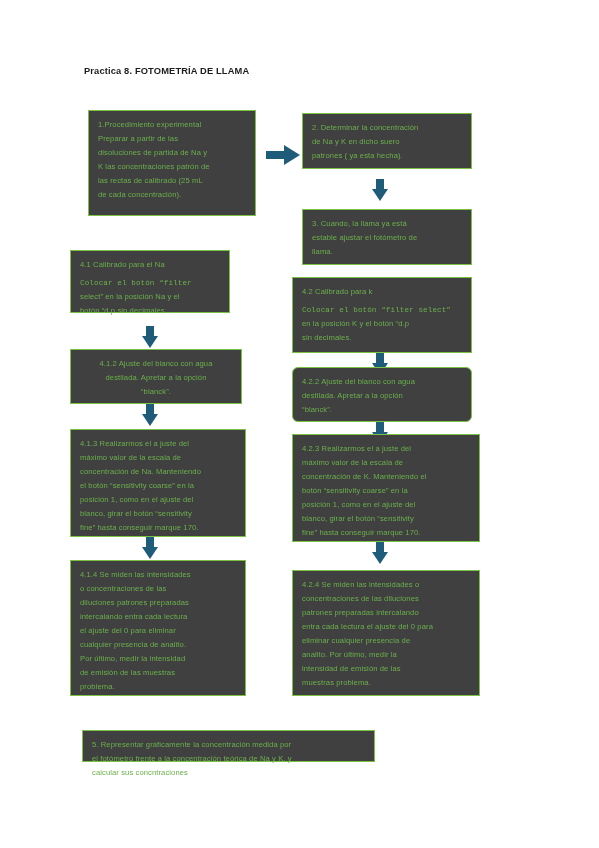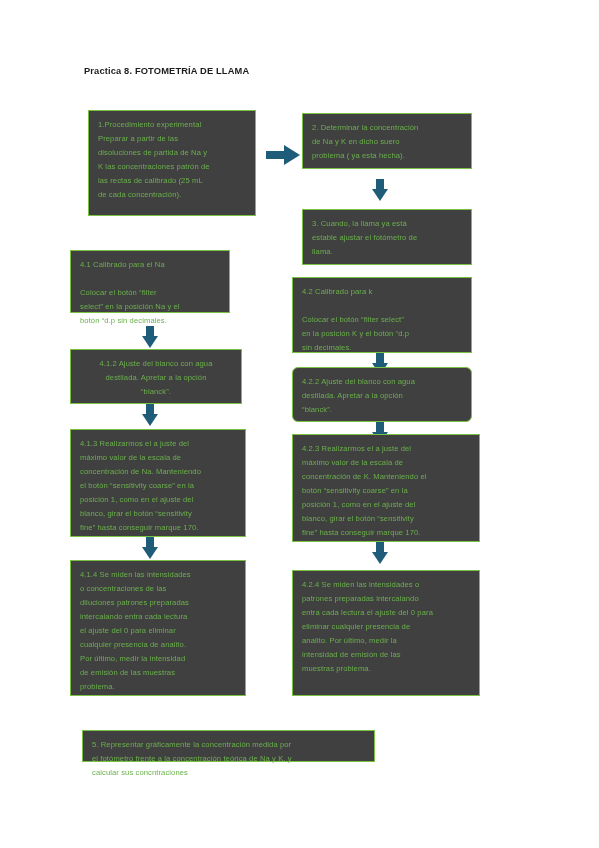--- a/index.html
+++ b/index.html
@@ -36,21 +36,22 @@
     color: #6ab04c;
     font-size: 7.6px;
     line-height: 1.85;
     padding: 7px 9px 6px 9px;
     letter-spacing: 0.1px;
   }
   .node p {
     margin: 0;
   }
   .node p.gap {
-    margin-top: 14px;
+    margin-top: 4px;
+    font-family: Liberation Mono, monospace;
   }
   
   .arrow-down {
     position: absolute;
     width: 16px;
     height: 22px;
   }
   .arrow-down .shaft {
     position: absolute;
     left: 4px;
@@ -111,21 +112,21 @@
   </div>
 
   <div class="arrow-right" style="left:266px; top:145px;">
     <div class="shaft"></div>
     <div class="head"></div>
   </div>
 
   <div class="node" style="left:302px; top:113px; width:170px; height:56px;">
     <p>2. Determinar la concentración</p>
     <p>de Na y K en dicho suero</p>
-    <p>problema ( ya esta hecha).</p>
+    <p>patrones ( ya esta hecha).</p>
   </div>
 
   <div class="arrow-down" style="left:372px; top:179px;">
     <div class="shaft"></div>
     <div class="head"></div>
   </div>
 
   <div class="node" style="left:302px; top:209px; width:170px; height:56px;">
     <p>3. Cuando, la llama ya está</p>
     <p>estable ajustar el fotómetro de</p>
@@ -215,20 +216,21 @@
     <p>intercalando entra cada lectura</p>
     <p>el ajuste del 0 para  eliminar</p>
     <p>cualquier presencia de analito.</p>
     <p>Por último, medir la intensidad</p>
     <p>de emisión de las muestras</p>
     <p>problema.</p>
   </div>
 
   <div class="node" style="left:292px; top:570px; width:188px; height:126px;">
     <p>4.2.4 Se miden las intensidades o</p>
+    <p>concentraciones de las diluciones</p>
     <p>patrones preparadas intercalando</p>
     <p>entra cada lectura el ajuste del 0 para</p>
     <p>eliminar cualquier presencia de</p>
     <p>analito. Por último, medir la</p>
     <p>intensidad de emisión de las</p>
     <p>muestras problema.</p>
   </div>
 
   <div class="node" style="left:82px; top:730px; width:293px; height:32px;">
     <p>5. Representar gráficamente la concentración medida por</p>

